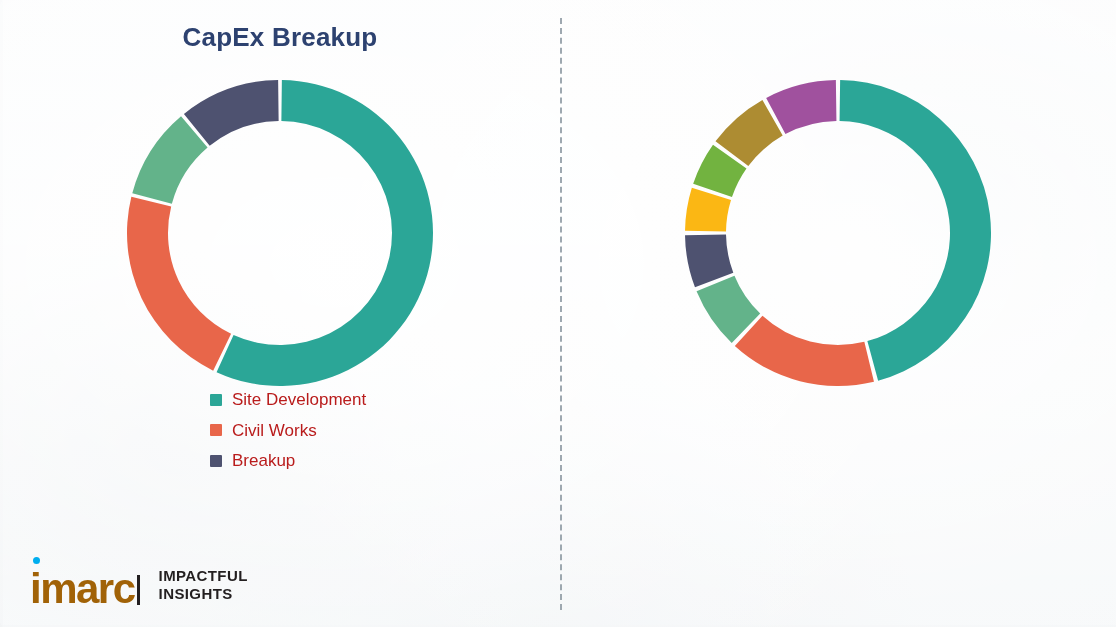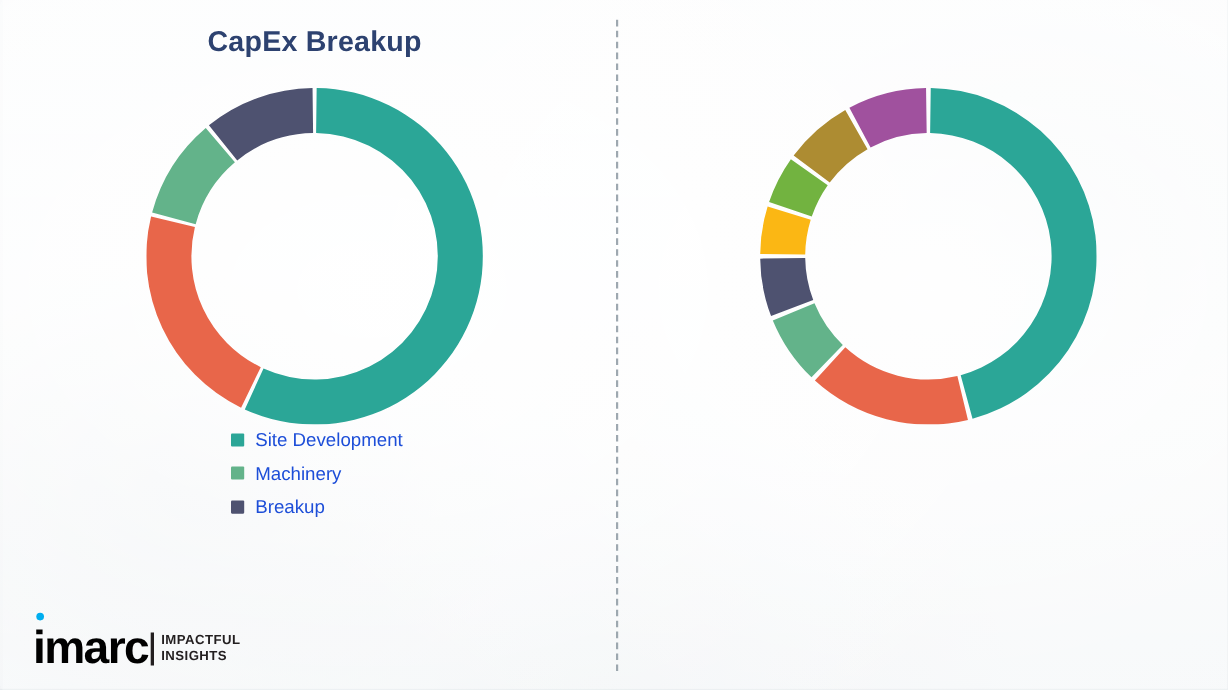--- a/index.html
+++ b/index.html
@@ -49,21 +49,20 @@
     background:
       radial-gradient(ellipse 760px 520px at 30% 42%, rgba(255,255,255,0.92), rgba(255,255,255,0.28) 62%, rgba(255,255,255,0) 100%),
       radial-gradient(ellipse 700px 500px at 76% 42%, rgba(255,255,255,0.88), rgba(255,255,255,0.22) 62%, rgba(255,255,255,0) 100%);
   }
 
   
   .panel {
     position: absolute;
     top: 0;
     height: 627px;
-    padding-left: 12px;
   }
   .panel-left  { left: 0;     width: 560px; }
   .panel-right { left: 560px; width: 556px; }
 
   .divider {
     position: absolute;
     left: 560px;
     top: 18px;
     width: 0;
     height: 592px;
@@ -107,39 +106,39 @@
     gap: 10px;
   }
   .legend-swatch {
     width: 12px;
     height: 12px;
     flex: 0 0 12px;
     border-radius: 1px;
   }
   .legend-label {
     font-size: 17px;
-    color: #1d4ed8;
+    color: #b91c1c;
     line-height: 1.15;
     white-space: nowrap;
   }
 
   
   .logo {
     position: absolute;
     left: 30px;
     bottom: 18px;
     display: flex;
     align-items: flex-end;
     gap: 0;
   }
   .logo-mark {
     position: relative;
     font-size: 42px;
     font-weight: bold;
-    color: #000000;
+    color: #a16207;
     letter-spacing: -1.5px;
     line-height: 0.92;
   }
   .logo-dot {
     position: absolute;
     left: 3px;
     top: -13px;
     width: 7px;
     height: 7px;
     border-radius: 50%;
@@ -151,25 +150,26 @@
     background: #231f20;
     margin: 0 7px 4px 2px;
   }
   .logo-tag {
     display: flex;
     flex-direction: column;
     justify-content: flex-end;
     margin-bottom: 5px;
   }
   .logo-tag span {
-    font-size: 12px;
+    font-size: 15px;
     font-weight: bold;
     color: #231f20;
     letter-spacing: 0.4px;
     line-height: 1.25;
+    margin-left: 12px;
   }
 </style>
 </head>
 <body>
 
 <div id="page">
 
   <div class="bg-layer bg-photo"></div>
   <div class="bg-layer bg-wash"></div>
   <div class="bg-layer bg-vignette"></div>
@@ -190,22 +190,22 @@
           </g>
       </svg>
     </div>
 
     <div class="legend left">
       <div class="legend-item">
         <span class="legend-swatch" style="background:#2BA697"></span>
         <span class="legend-label">Site Development</span>
       </div>
       <div class="legend-item">
-        <span class="legend-swatch" style="background:#63B38A"></span>
-        <span class="legend-label">Machinery</span>
+        <span class="legend-swatch" style="background:#E8664A"></span>
+        <span class="legend-label">Civil Works</span>
       </div>
       <div class="legend-item">
         <span class="legend-swatch" style="background:#4E5270"></span>
         <span class="legend-label">Breakup</span>
       </div>
     </div>
   </div>
 
   <div class="panel panel-right">
 

